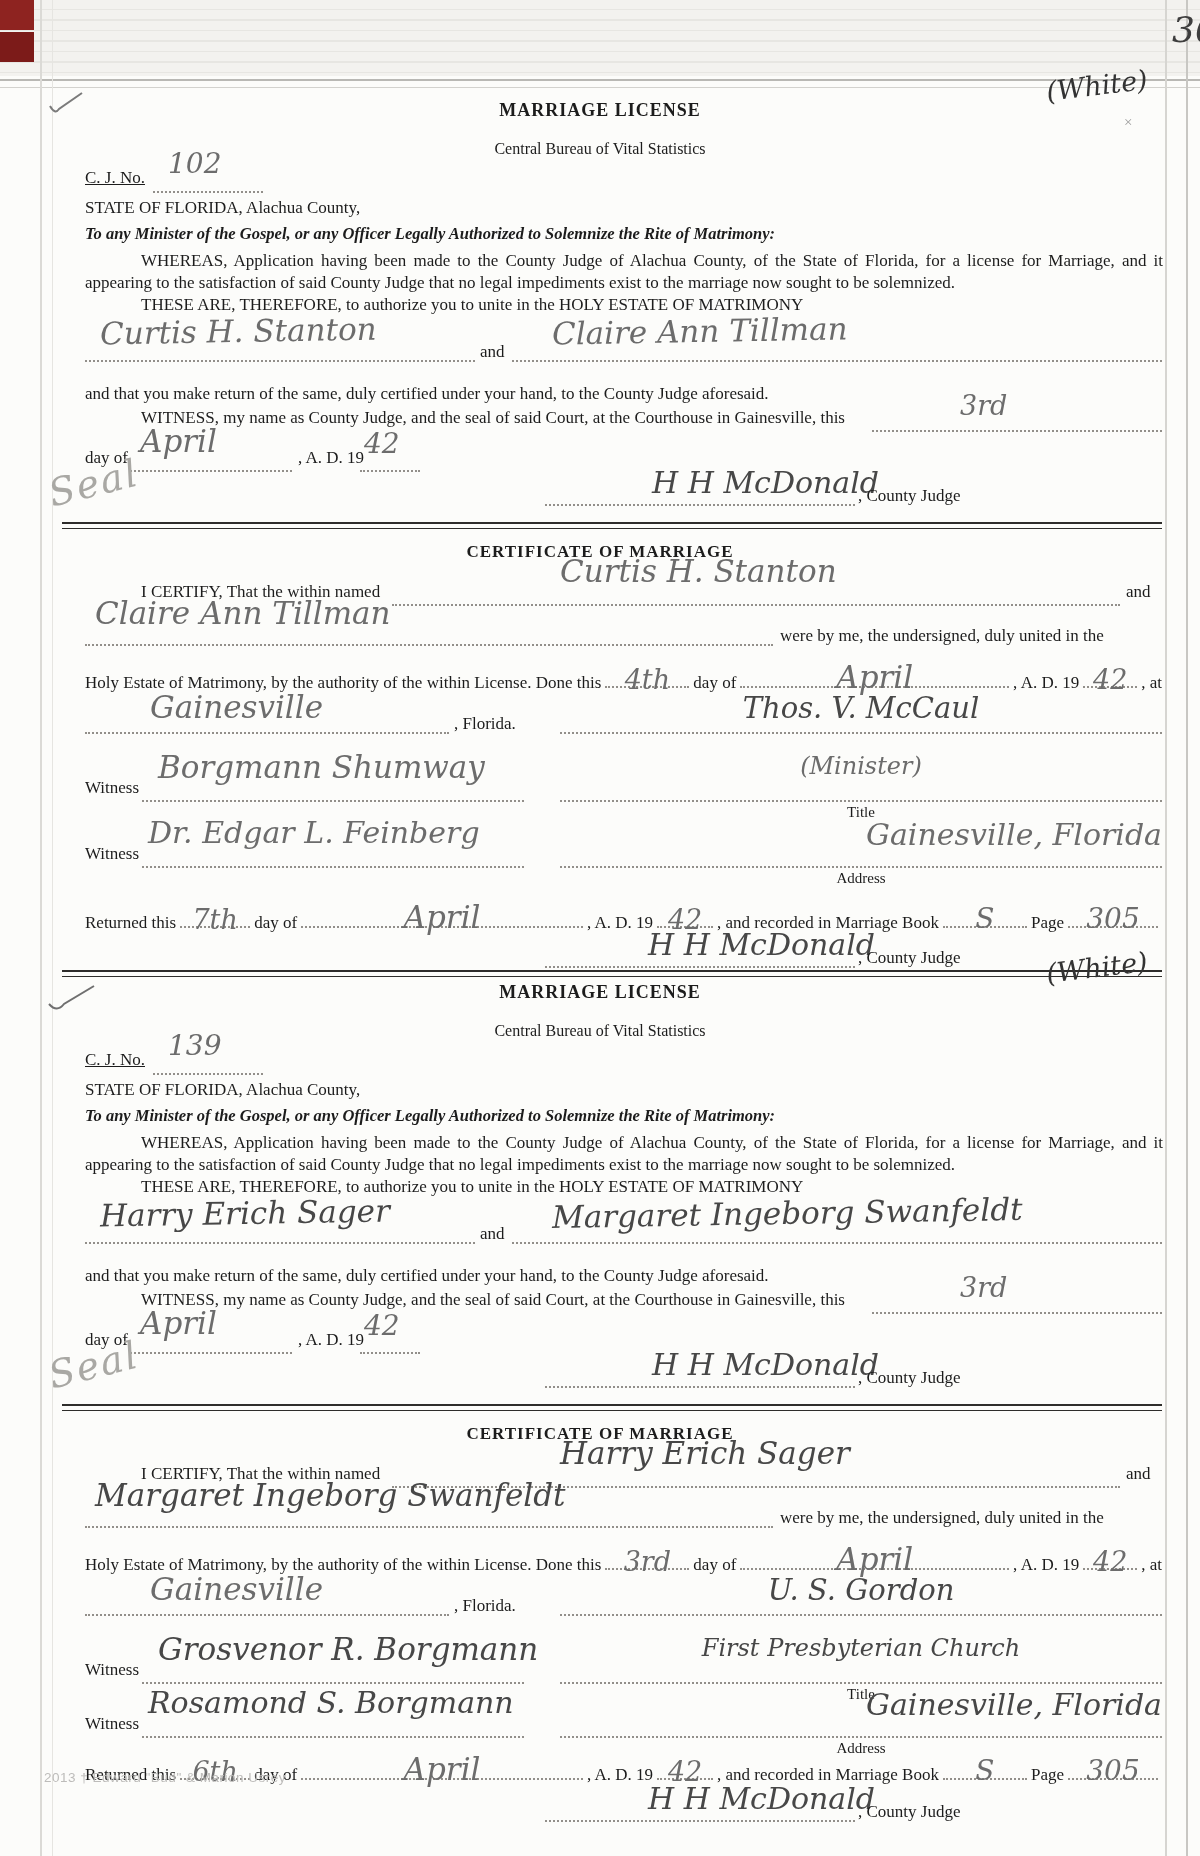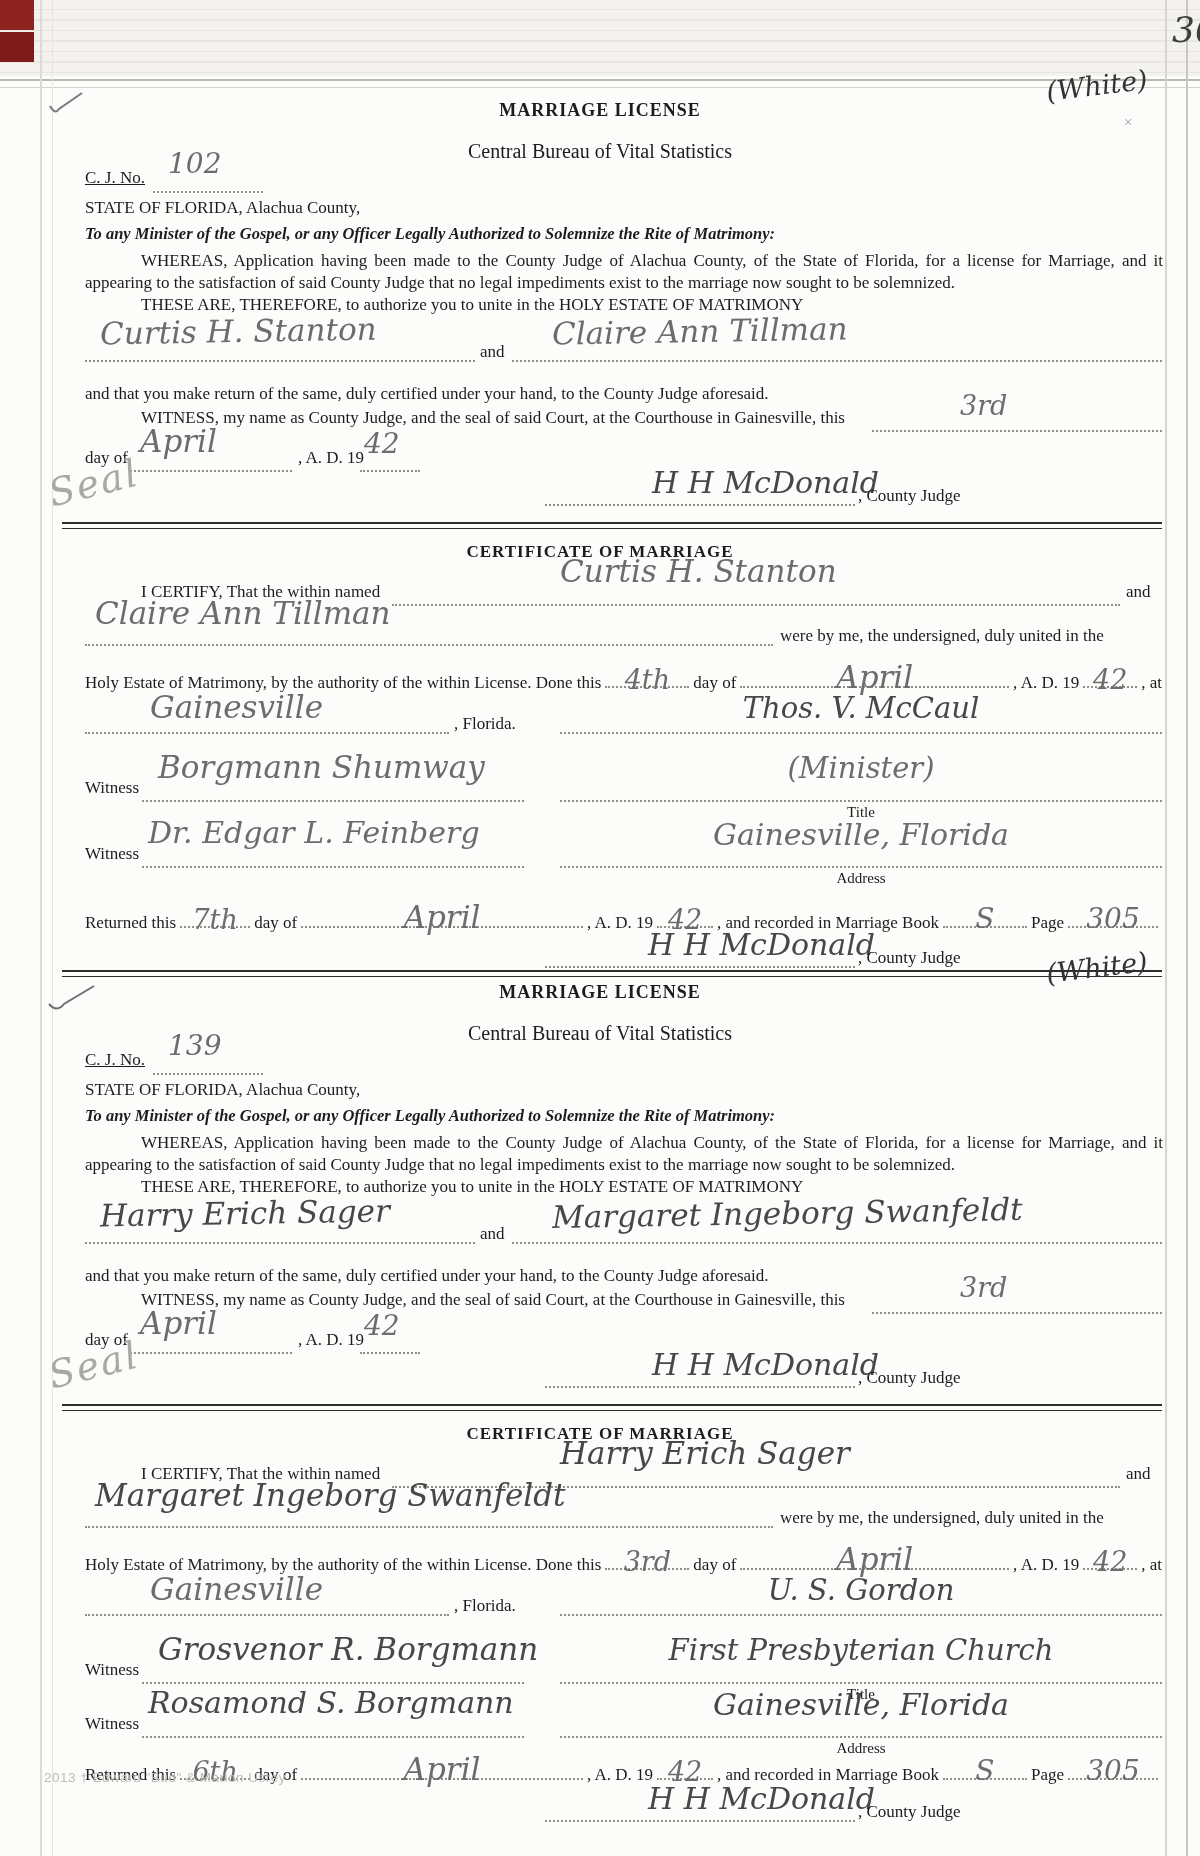--- a/index.html
+++ b/index.html
@@ -38,21 +38,21 @@
 
   
   .section{position:absolute;left:0;width:1200px;height:905px;}
   .s1{top:88px;} .s2{top:970px;}
 
   .r-check{position:absolute;left:46px;top:2px;}
   .s2 .r-check{top:12px;}
   .r-annot{left:1046px;top:-16px;font-size:27px;color:#333;transform:rotate(-7deg);}
   .r-stray{left:1124px;top:26px;font-size:15px;color:#9a9a9a;}
   .r-title{left:0;width:1200px;top:12px;text-align:center;font-weight:bold;font-size:18px;letter-spacing:1px;}
-  .r-bureau{left:0;width:1200px;top:52px;text-align:center;font-size:20px;}
+  .r-bureau{left:0;width:1200px;top:52px;text-align:center;font-size:16px;}
   .r-cjlabel{left:85px;top:80px;text-decoration:underline;}
   .r-cjline{left:153px;top:103px;width:110px;}
   .r-cjnum{left:168px;top:62px;font-size:28px;}
   .r-state{left:85px;top:110px;}
   .r-minister{left:85px;top:136px;font-weight:bold;font-style:italic;font-size:16.5px;}
   .r-whereas{left:85px;top:162px;width:1078px;text-align:justify;text-indent:56px;line-height:21.5px;}
   .r-these{left:85px;top:207px;text-indent:56px;}
   .r-gline{left:85px;top:272px;width:390px;}
   .r-ghw{left:100px;top:228px;font-size:31px;transform:rotate(-1deg);}
   .r-and1{left:480px;top:254px;}
@@ -84,27 +84,27 @@
   .r-holy{left:85px;top:578px;width:1077px;}
   .r-cityline{left:85px;top:644px;width:364px;}
   .r-cityhw{left:150px;top:604px;font-size:31px;}
   .r-fla{left:454px;top:626px;}
   .r-offline{left:560px;top:644px;width:602px;}
   .r-offhw{left:560px;top:606px;width:602px;text-align:center;font-size:29px;}
   .r-wlab1{left:85px;top:690px;}
   .r-w1line{left:142px;top:712px;width:382px;}
   .r-w1hw{left:158px;top:664px;font-size:31px;}
   .r-tline{left:560px;top:712px;width:602px;}
-  .r-thw{left:560px;top:666px;width:602px;text-align:center;font-size:29px;}
+  .r-thw{left:560px;top:666px;width:602px;text-align:center;font-size:24px;}
   .r-tlab{left:560px;top:716px;width:602px;text-align:center;font-size:15px;}
   .r-wlab2{left:85px;top:756px;}
   .r-w2line{left:142px;top:778px;width:382px;}
   .r-w2hw{left:148px;top:730px;font-size:30px;}
   .r-aline{left:560px;top:778px;width:602px;}
-  .r-ahw{left:560px;top:732px;width:602px;text-align:center;font-size:30px;}
+  .r-ahw{left:560px;top:732px;width:602px;text-align:right;font-size:30px;}
   .r-alab{left:560px;top:782px;width:602px;text-align:center;font-size:15px;}
   .r-returned{left:85px;top:818px;width:1077px;}
   .r-s2line{left:545px;top:878px;width:310px;}
   .r-s2hw{left:648px;top:842px;font-size:30px;}
   .r-cj2{left:858px;top:860px;}
   .r-endrule{left:62px;top:882px;width:1100px;}
 
   
   .s2 .r-wlab2{top:744px;} .s2 .r-w2line{top:766px;} .s2 .r-w2hw{top:718px;}
   .s2 .r-aline{top:766px;} .s2 .r-ahw{top:720px;} .s2 .r-alab{top:770px;}

